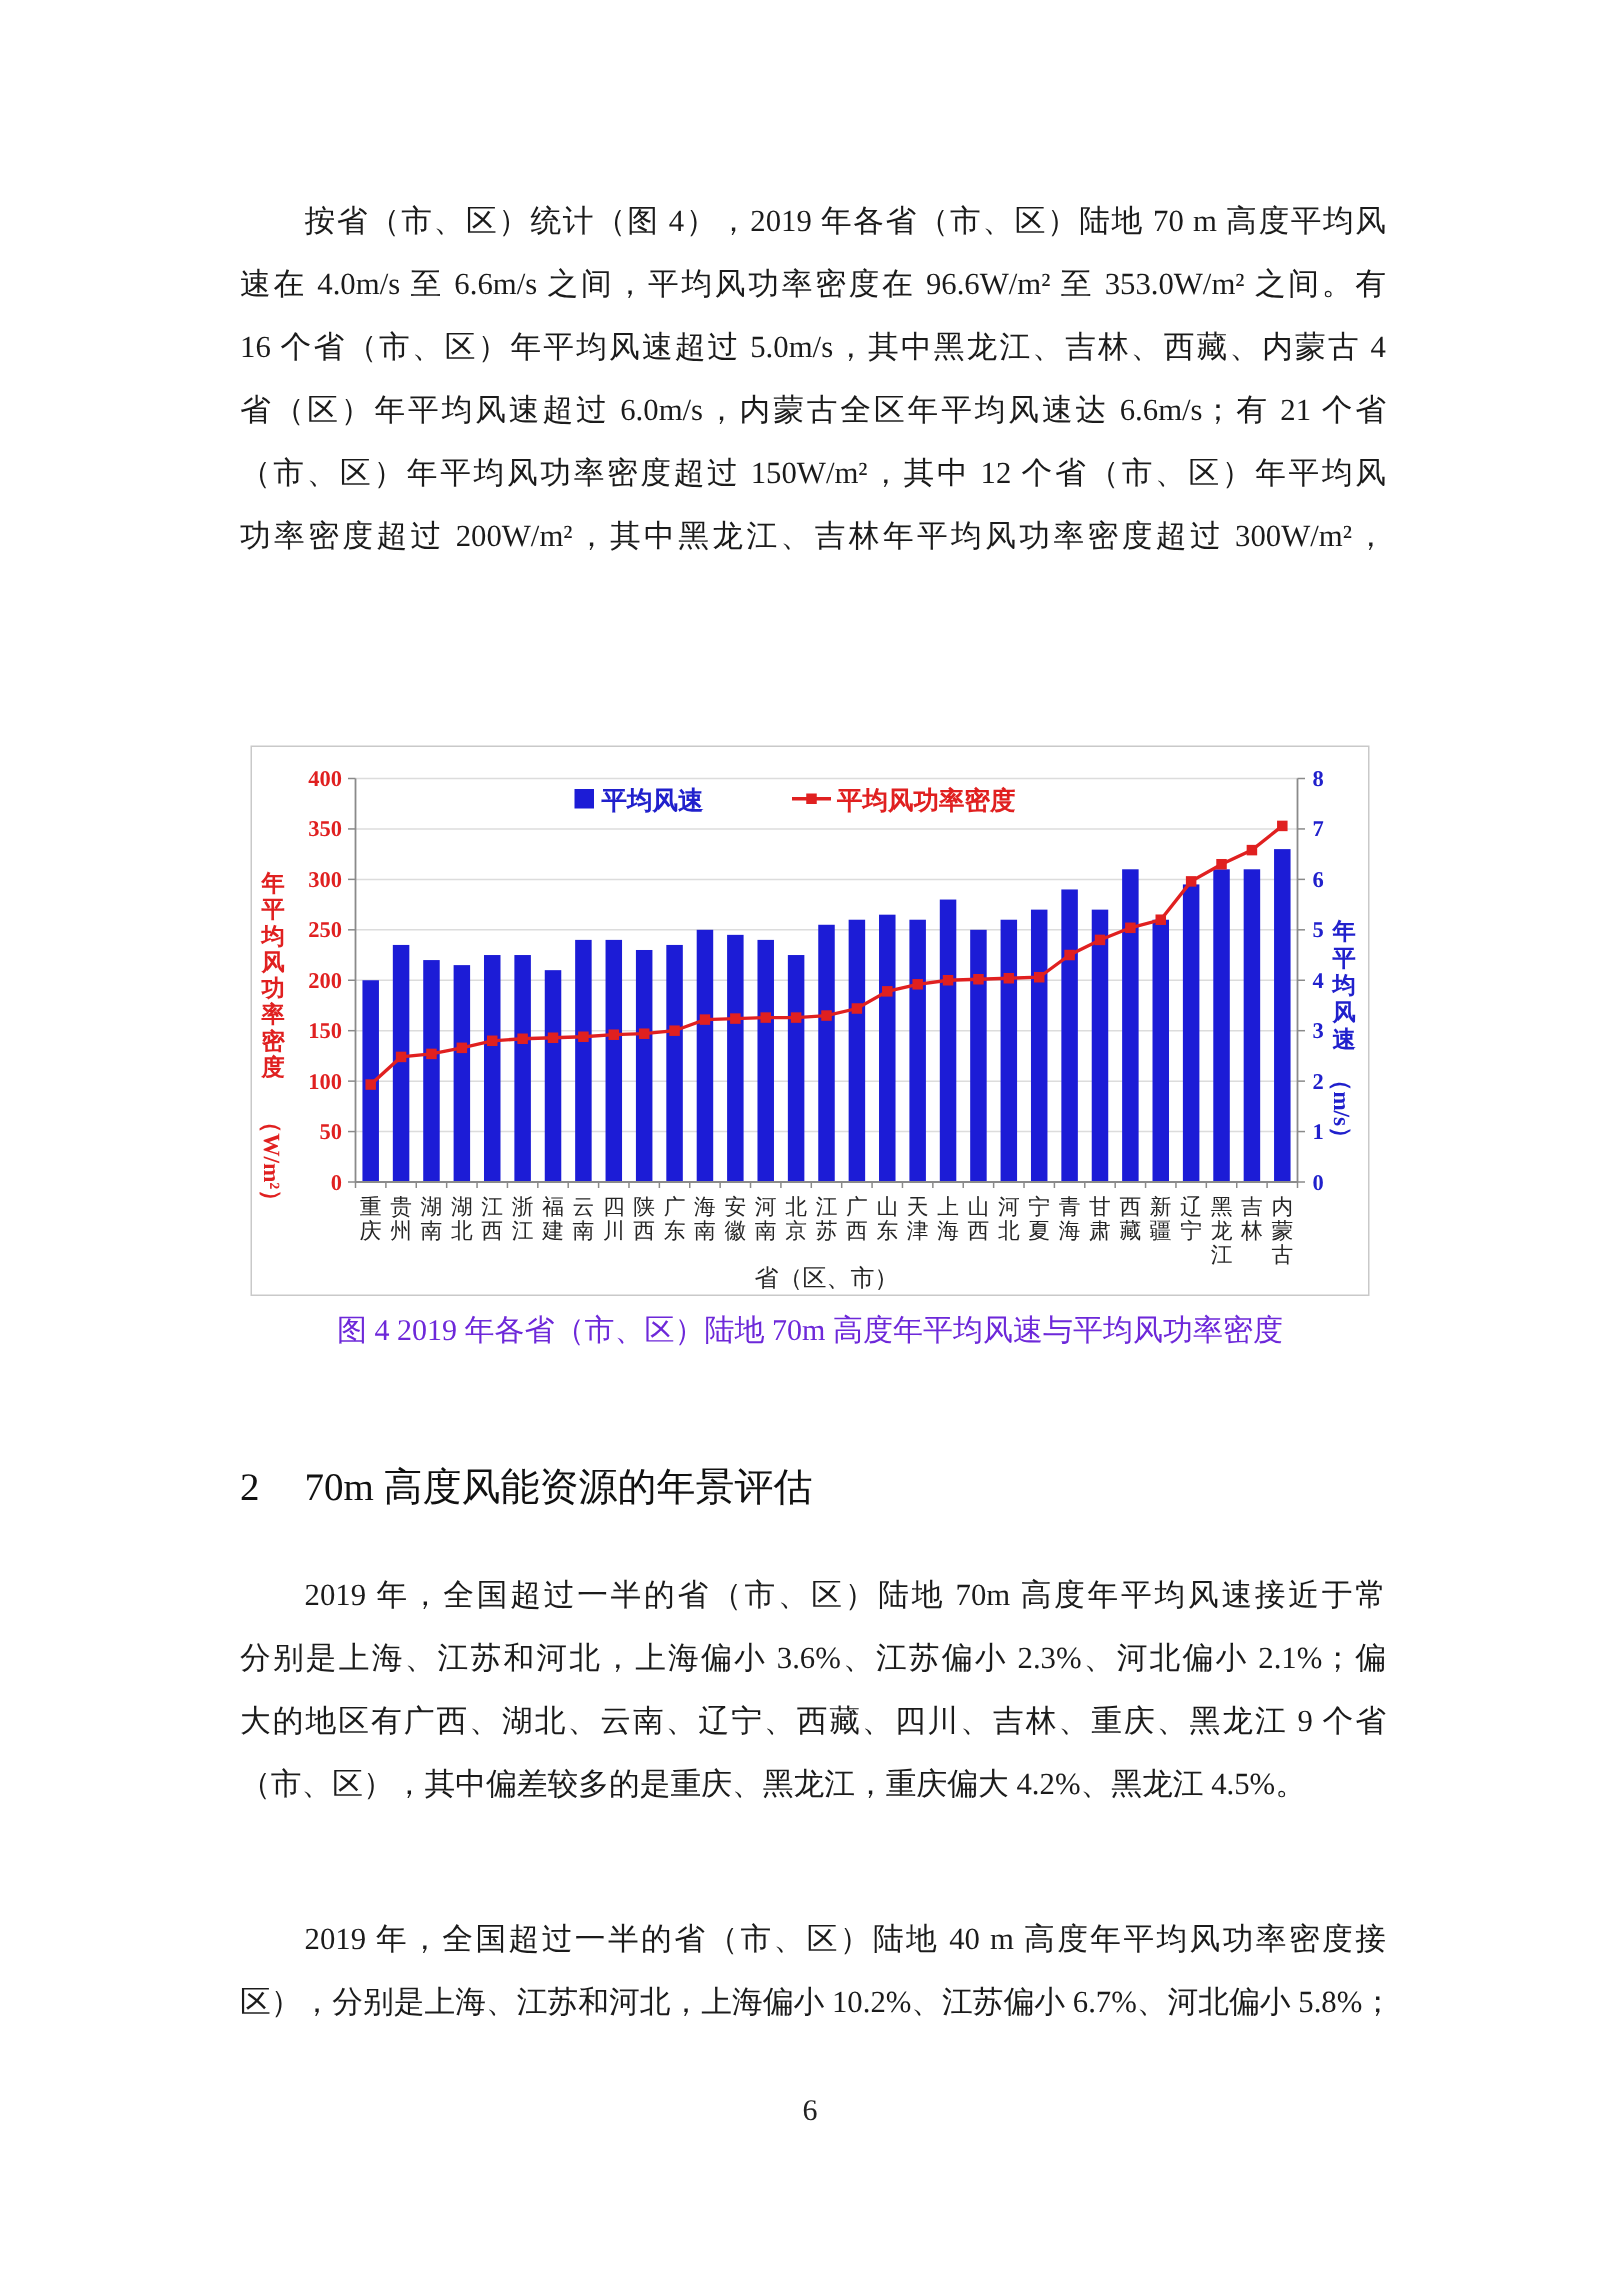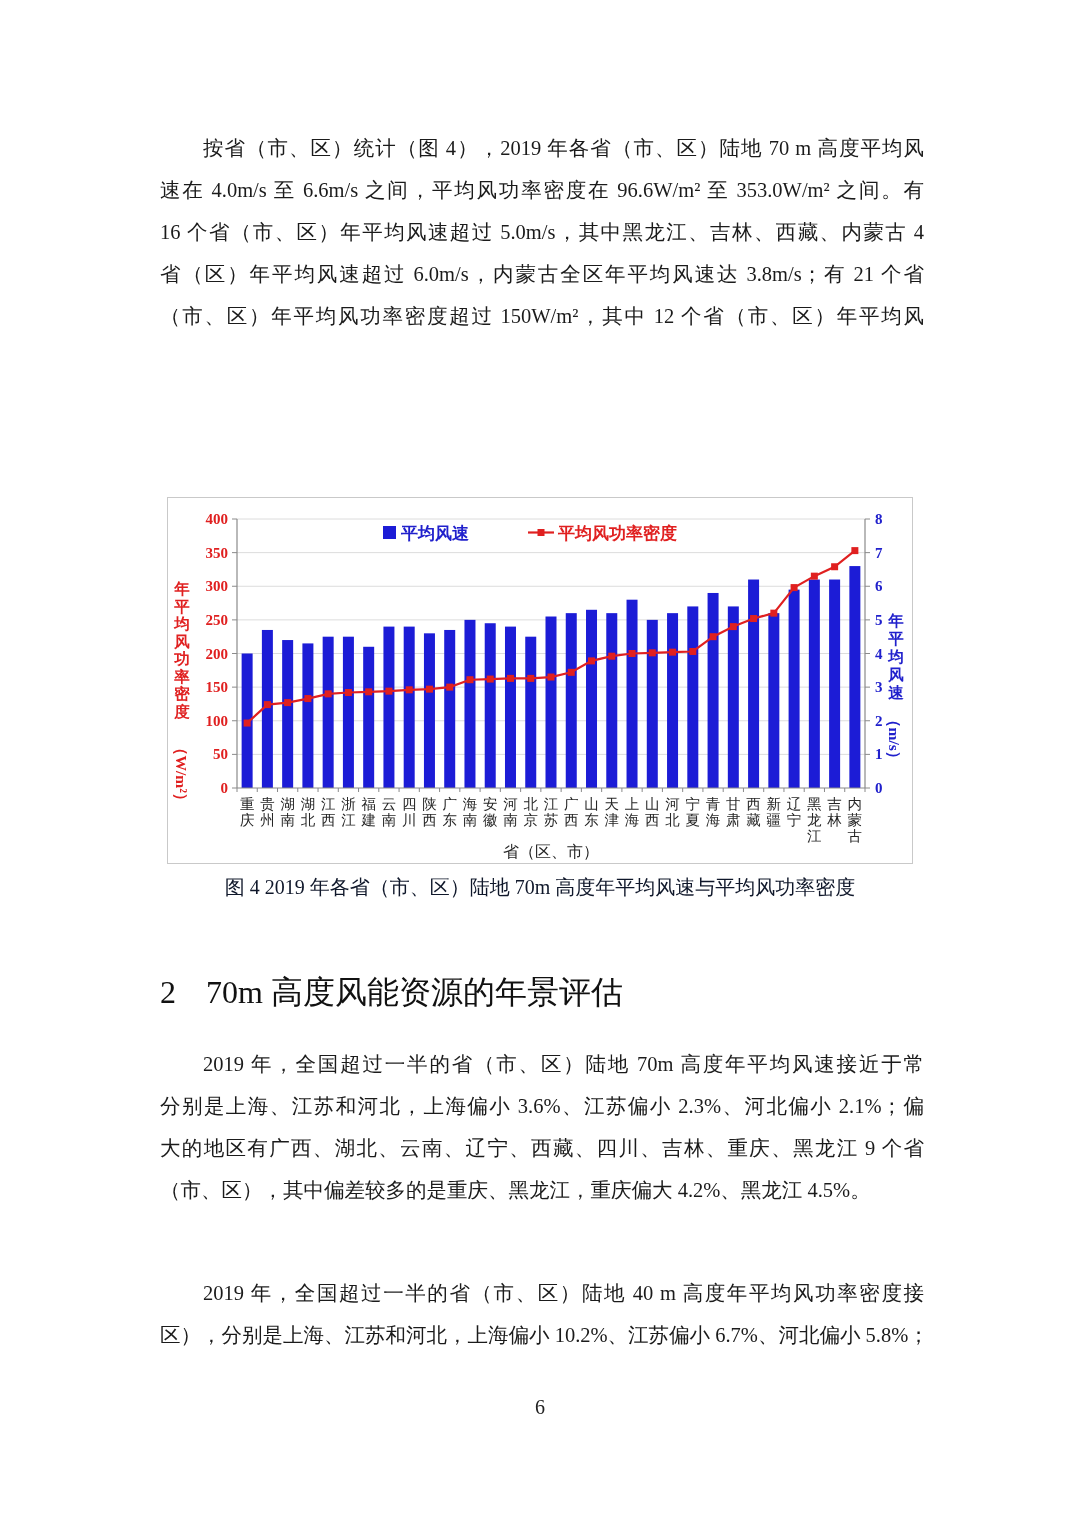--- a/index.html
+++ b/index.html
@@ -13,44 +13,45 @@
   .para .pline.first{text-indent:43px;}
   #para1{top:127px;}
   #para2{top:1043px;}
   #para3{top:1272px;}
   .chart-figure{
     position:absolute;left:167px;top:497px;width:744px;height:365px;
     border:1px solid #c9c9c9;background:#fff;
   }
   .figure-caption{
     position:absolute;left:0;top:872px;width:1080px;height:30px;line-height:30px;
-    text-align:center;font-size:20px;color:#0f172a;
+    text-align:center;font-size:20px;color:#6d28d9;
   }
   .section-heading{
     position:absolute;left:160px;top:972px;width:764px;height:40px;line-height:40px;
-    font-size:32px;color:#111;
+    font-size:26px;color:#111;
   }
   .section-heading .sec-num{display:inline-block;margin-right:30px;}
   .page-number{
     position:absolute;left:0;top:1392px;width:1080px;height:30px;line-height:30px;
     text-align:center;font-size:20px;color:#222;
   }
   svg text{font-family:"Liberation Serif","DejaVu Serif",serif;}
 </style>
 </head>
 <body>
 
 <div class="page">
 
   <div class="para" id="para1">
       <div class="pline first">按省（市、区）统计（图 4），2019 年各省（市、区）陆地 70 m 高度平均风</div>
       <div class="pline">速在 4.0m/s 至 6.6m/s 之间，平均风功率密度在 96.6W/m² 至 353.0W/m² 之间。有</div>
       <div class="pline">16 个省（市、区）年平均风速超过 5.0m/s，其中黑龙江、吉林、西藏、内蒙古 4</div>
-      <div class="pline">省（区）年平均风速超过 6.0m/s，内蒙古全区年平均风速达 3.8m/s；有 21 个省</div>
+      <div class="pline">省（区）年平均风速超过 6.0m/s，内蒙古全区年平均风速达 6.6m/s；有 21 个省</div>
       <div class="pline">（市、区）年平均风功率密度超过 150W/m²，其中 12 个省（市、区）年平均风</div>
+      <div class="pline">功率密度超过 200W/m²，其中黑龙江、吉林年平均风功率密度超过 300W/m²，</div>
     </div>
 
   <figure class="chart-figure" style="margin:0;">
     <svg id="chart-svg" width="744" height="365" viewBox="0 0 744 365">
         <line x1="69" x2="697" y1="256.375" y2="256.375" stroke="#dcdcdc" stroke-width="1"></line>
         <line x1="69" x2="697" y1="222.75" y2="222.75" stroke="#dcdcdc" stroke-width="1"></line>
         <line x1="69" x2="697" y1="189.125" y2="189.125" stroke="#dcdcdc" stroke-width="1"></line>
         <line x1="69" x2="697" y1="155.5" y2="155.5" stroke="#dcdcdc" stroke-width="1"></line>
         <line x1="69" x2="697" y1="121.875" y2="121.875" stroke="#dcdcdc" stroke-width="1"></line>
         <line x1="69" x2="697" y1="88.25" y2="88.25" stroke="#dcdcdc" stroke-width="1"></line>

